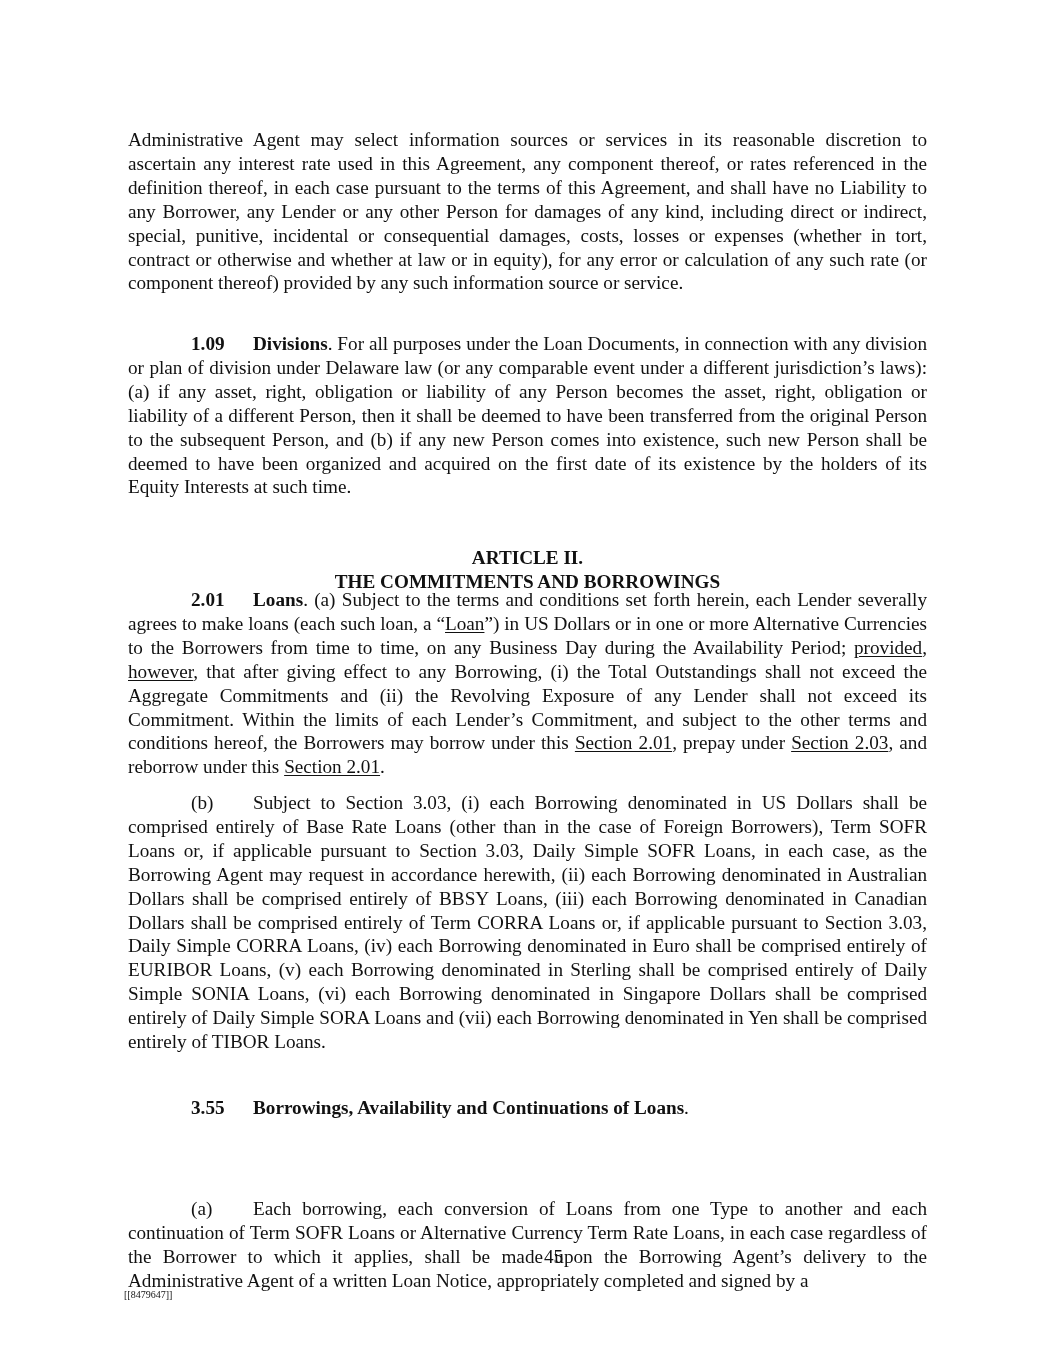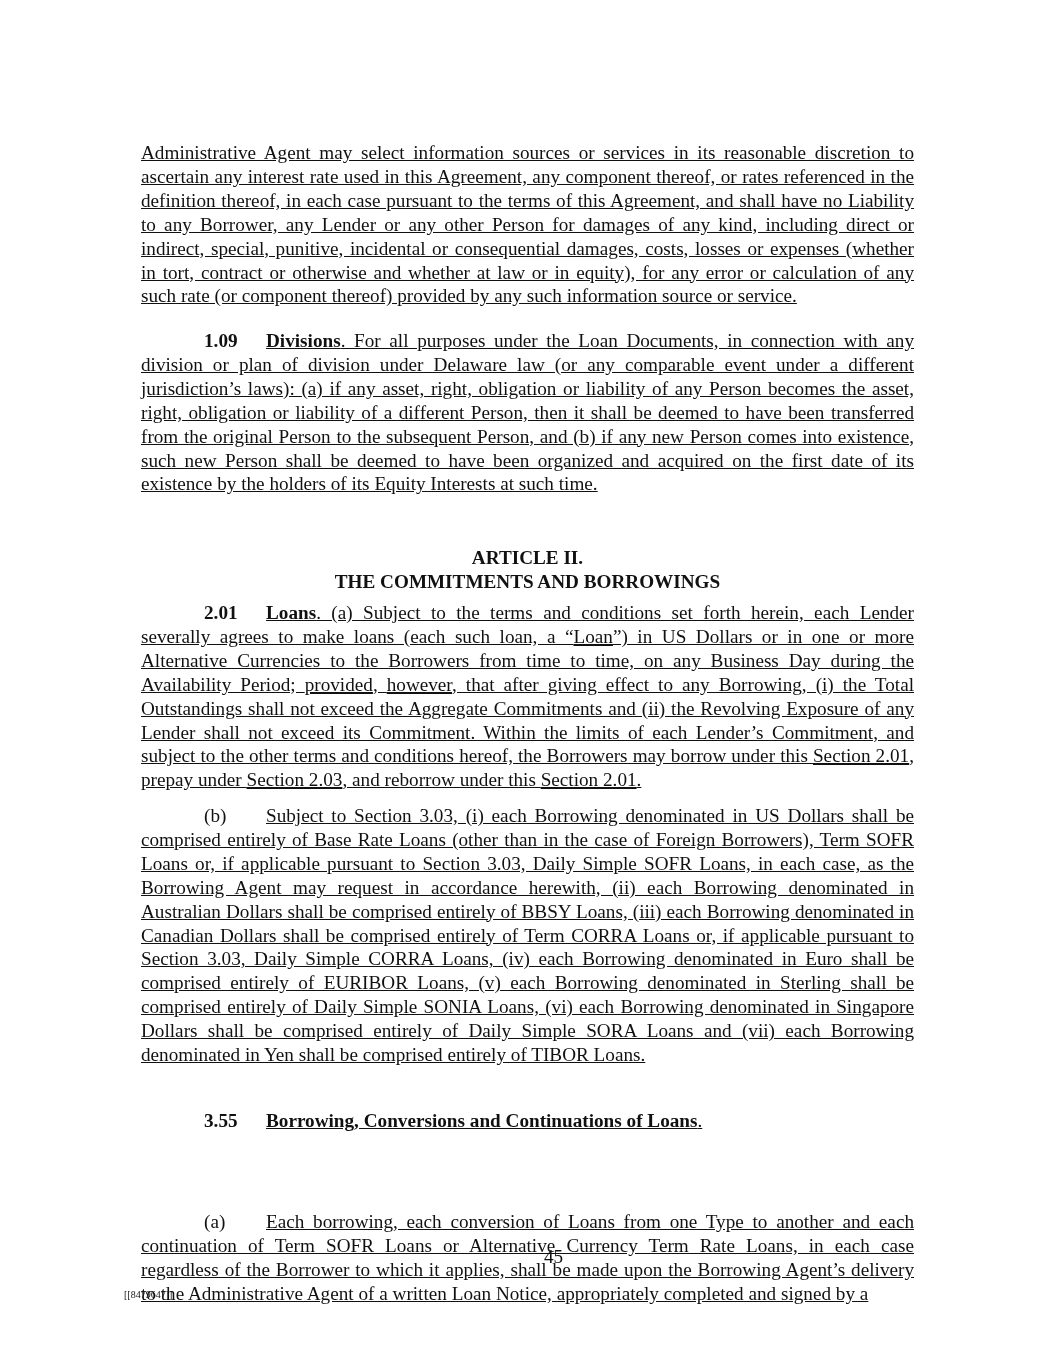--- a/index.html
+++ b/index.html
@@ -7,21 +7,21 @@
   .page {
     position: absolute; left: 0; top: 0; width: 1055px; height: 1365px;
     background: #ffffff; color: #111111;
     font-family: "Liberation Serif", "DejaVu Serif", serif;
   }
   .body-text {
     position: absolute; left: 124px; width: 807px;
     font-size: 19.2px; line-height: 23.9px;
     text-align: justify;
   }
-  .body-text p { margin: 17px; text-align: justify; text-decoration: underline; }
+  .body-text p { margin: 4px; text-align: justify; }
   .indent { text-indent: 63px; }
   .b { font-weight: bold; }
   .u { text-decoration: underline; text-underline-offset: 2px; }
   .tab-num { display: inline-block; width: 62px; text-indent: 0; }
   .tab-sub { display: inline-block; width: 62px; text-indent: 0; }
   .heading {
     position: absolute; left: 124px; width: 807px; text-align: center;
     font-weight: bold; font-size: 19.2px; line-height: 23.9px; margin-top: 16px;
   }
   .page-num {
@@ -35,39 +35,39 @@
 </style>
 </head>
 <body>
 
 <div class="page">
 
   <div class="body-text" style="top:124px;">
     <p>Administrative Agent may select information sources or services in its reasonable discretion to ascertain any interest rate used in this Agreement, any component thereof, or rates referenced in the definition thereof, in each case pursuant to the terms of this Agreement, and shall have no Liability to any Borrower, any Lender or any other Person for damages of any kind, including direct or indirect, special, punitive, incidental or consequential damages, costs, losses or expenses (whether in tort, contract or otherwise and whether at law or in equity), for any error or calculation of any such rate (or component thereof) provided by any such information source or service.</p>
   </div>
 
-  <div class="body-text" style="top:312px;">
+  <div class="body-text" style="top:328px;">
     <p class="indent"><span class="b tab-num">1.09</span><span class="b">Divisions</span><span>. For all purposes under the Loan Documents, in connection with any division or plan of division under Delaware law (or any comparable event under a different jurisdiction’s laws): (a) if any asset, right, obligation or liability of any Person becomes the asset, right, obligation or liability of a different Person, then it shall be deemed to have been transferred from the original Person to the subsequent Person, and (b) if any new Person comes into existence, such new Person shall be deemed to have been organized and acquired on the first date of its existence by the holders of its Equity Interests at such time.</span></p>
   </div>
 
   <div class="heading" style="top:530px;">
     <div>ARTICLE II.</div>
     <div>THE COMMITMENTS AND BORROWINGS</div>
   </div>
 
   <div class="body-text" style="top:584px;">
     <p class="indent"><span class="b tab-num">2.01</span><span class="b">Loans</span><span>.  (a)  Subject to the terms and conditions set forth herein, each Lender severally agrees to make loans (each such loan, a “</span><span class="u">Loan</span><span>”) in US Dollars or in one or more Alternative Currencies to the Borrowers from time to time, on any Business Day during the Availability Period; </span><span class="u">provided</span><span>, </span><span class="u">however</span><span>, that after giving effect to any Borrowing, (i) the Total Outstandings shall not exceed the Aggregate Commitments and (ii) the Revolving Exposure of any Lender shall not exceed its Commitment.  Within the limits of each Lender’s Commitment, and subject to the other terms and conditions hereof, the Borrowers may borrow under this </span><span class="u">Section 2.01</span><span>, prepay under </span><span class="u">Section 2.03</span><span>, and reborrow under this </span><span class="u">Section 2.01</span><span>.</span></p>
   </div>
 
   <div class="body-text" style="top:787px;">
     <p class="indent"><span class="tab-sub">(b)</span><span>Subject to Section 3.03, (i) each Borrowing denominated in US Dollars shall be comprised entirely of Base Rate Loans (other than in the case of Foreign Borrowers), Term SOFR Loans or, if applicable pursuant to Section 3.03, Daily Simple SOFR Loans, in each case, as the Borrowing Agent may request in accordance herewith, (ii) each Borrowing denominated in Australian Dollars shall be comprised entirely of BBSY Loans, (iii) each Borrowing denominated in Canadian Dollars shall be comprised entirely of Term CORRA Loans or, if applicable pursuant to Section 3.03, Daily Simple CORRA Loans, (iv) each Borrowing denominated in Euro shall be comprised entirely of EURIBOR Loans, (v) each Borrowing denominated in Sterling shall be comprised entirely of Daily Simple SONIA Loans, (vi) each Borrowing denominated in Singapore Dollars shall be comprised entirely of Daily Simple SORA Loans and (vii) each Borrowing denominated in Yen shall be comprised entirely of TIBOR Loans.</span></p>
   </div>
 
   <div class="body-text" style="top:1092px;">
-    <p class="indent"><span class="b tab-num">3.55</span><span class="b">Borrowing, Conversions and Continuations of Loans</span><span>.</span></p>
+    <p class="indent"><span class="b tab-num">3.55</span><span class="b">Borrowings, Availability and Continuations of Loans</span><span>.</span></p>
   </div>
 
   <div class="body-text" style="top:1193px;">
     <p class="indent"><span class="tab-sub">(a)</span><span>Each borrowing, each conversion of Loans from one Type to another and each continuation of Term SOFR Loans or Alternative Currency Term Rate Loans, in each case regardless of the Borrower to which it applies, shall be made upon the Borrowing Agent’s delivery to the Administrative Agent of a written Loan Notice, appropriately completed and signed by a</span></p>
   </div>
 
   <div class="page-num">45</div>
   <div class="doc-id">[[8479647]]</div>
 
 </div>

